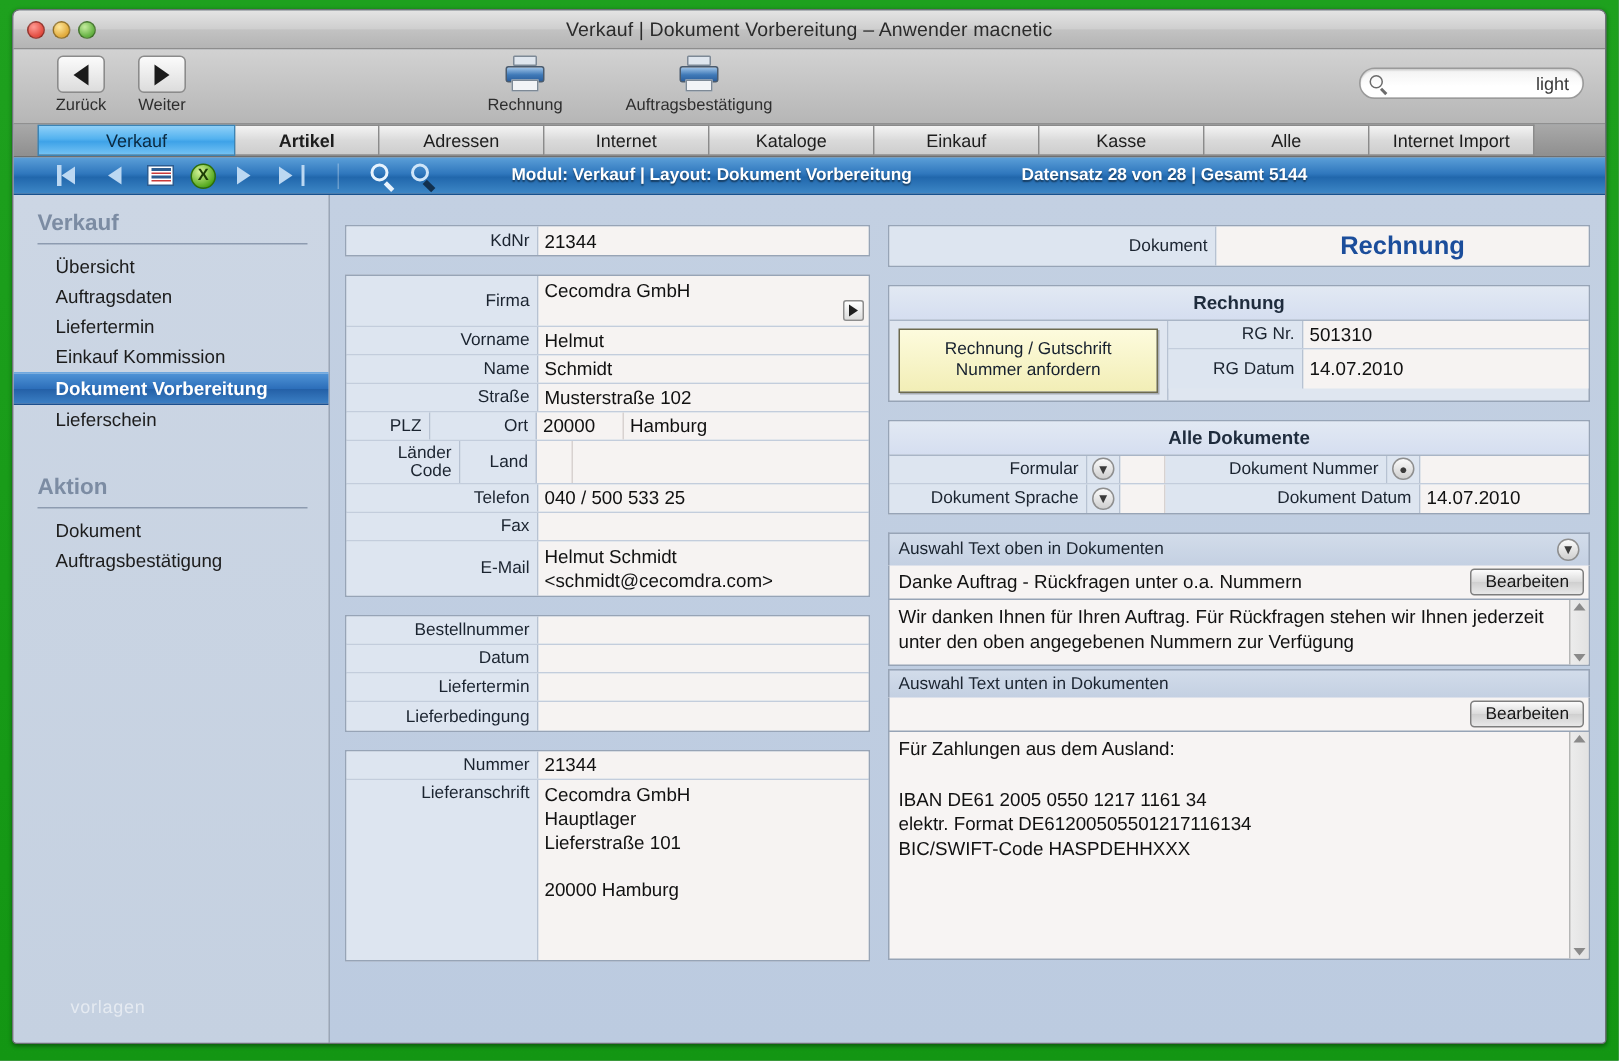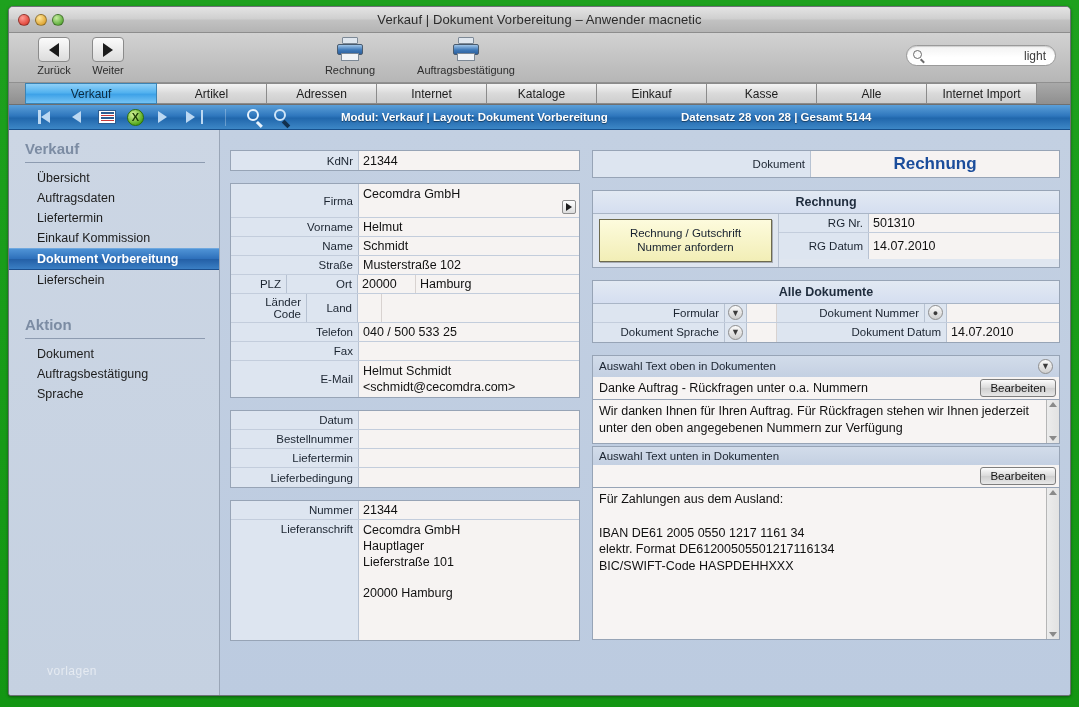--- a/index.html
+++ b/index.html
@@ -344,21 +344,21 @@
               <span class="lens"></span>
               <span class="hdl"></span>
             </span>
         <span class="search-val">light</span>
       </div>
     </div>
   </div>
 
   <div class="tabstrip" id="tabstrip">
         <div class="tab active" style="width: 132px;">Verkauf</div>
-        <div class="tab" style="width: 110px;">Artikel</div>
+        <div class="tab" style="width: 96px; font-weight: bold;">Artikel</div>
         <div class="tab" style="width: 110px;">Adressen</div>
         <div class="tab" style="width: 110px;">Internet</div>
         <div class="tab" style="width: 110px;">Kataloge</div>
         <div class="tab" style="width: 110px;">Einkauf</div>
         <div class="tab" style="width: 110px;">Kasse</div>
         <div class="tab" style="width: 110px;">Alle</div>
         <div class="tab" style="width: 110px;">Internet Import</div>
       </div>
 
   <div class="navbar">
@@ -412,21 +412,20 @@
             <div class="sb-item">Einkauf Kommission</div>
             <div class="sb-item active">Dokument Vorbereitung</div>
             <div class="sb-item">Lieferschein</div>
           </div>
       <div class="sb-gap"></div>
       <div class="sb-head">Aktion</div>
       <div class="sb-rule"></div>
       <div id="sb-list-2">
             <div class="sb-item">Dokument</div>
             <div class="sb-item">Auftragsbestätigung</div>
-            <div class="sb-item">Sprache</div>
           </div>
       <div class="watermark">vorlagen</div>
     </div>
 
     <div class="content">
 
       <div class="col-left">
 
         <div class="panel">
           <div class="frow">
@@ -478,25 +477,25 @@
             <div class="val"></div>
           </div>
           <div class="frow" style="min-height:32px">
             <div class="lbl w-firma">E-Mail</div>
             <div class="val multiline">Helmut Schmidt &lt;schmidt@cecomdra.com&gt;</div>
           </div>
         </div>
 
         <div class="panel">
           <div class="frow">
+            <div class="lbl w-firma">Bestellnummer</div>
+            <div class="val"></div>
+          </div>
+          <div class="frow">
             <div class="lbl w-firma">Datum</div>
-            <div class="val"></div>
-          </div>
-          <div class="frow">
-            <div class="lbl w-firma">Bestellnummer</div>
             <div class="val"></div>
           </div>
           <div class="frow">
             <div class="lbl w-firma">Liefertermin</div>
             <div class="val"></div>
           </div>
           <div class="frow">
             <div class="lbl w-firma">Lieferbedingung</div>
             <div class="val"></div>
           </div>

